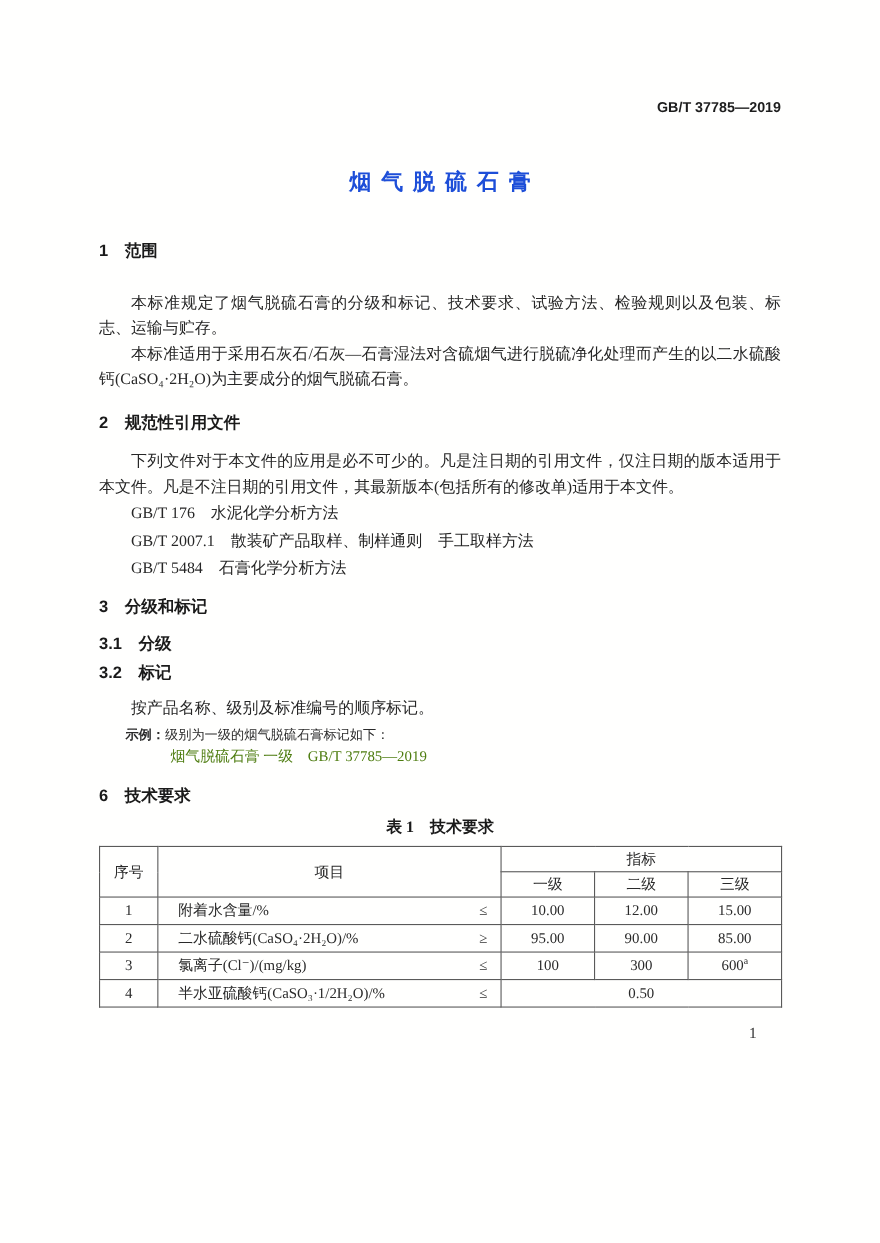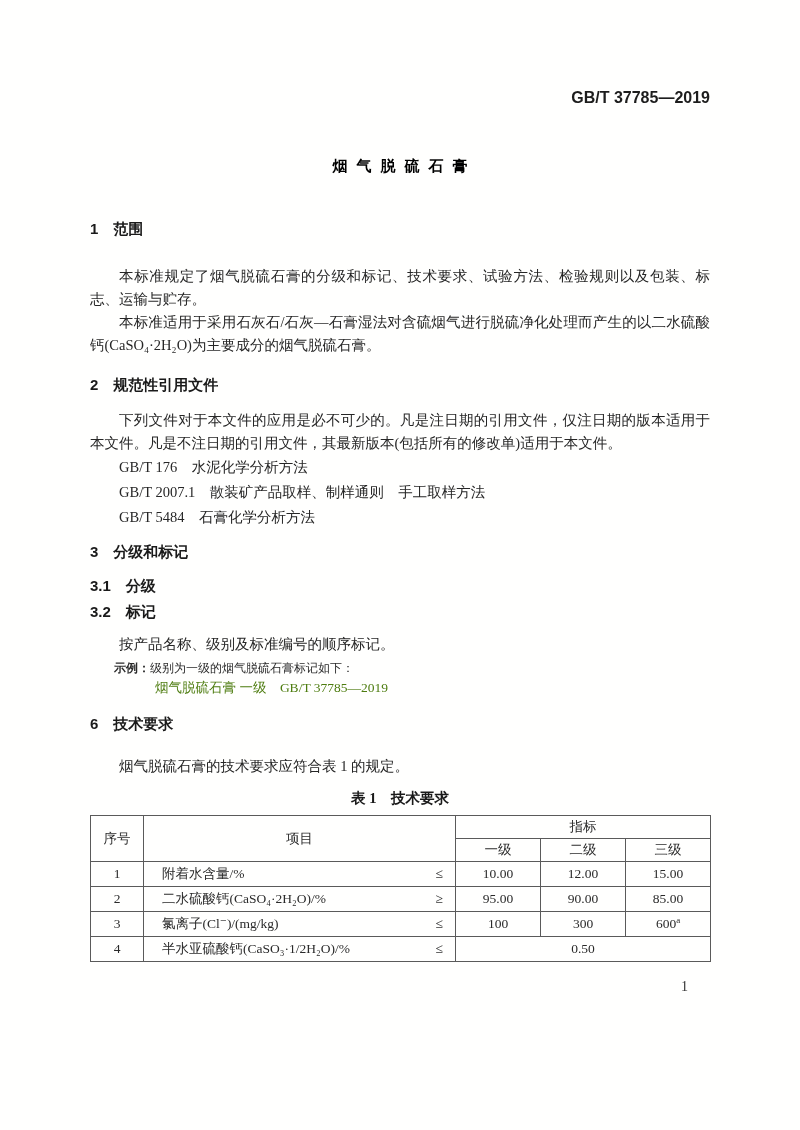--- a/index.html
+++ b/index.html
@@ -14,34 +14,34 @@
     font-family: "Liberation Serif", "DejaVu Serif", serif;
     font-size: 14.5px;
     padding: 88px 90px 0 90px;
     overflow: hidden;
   }
 
   .doc-number {
     text-align: right;
     font-family: "Liberation Sans", "DejaVu Sans", sans-serif;
     font-weight: bold;
-    font-size: 16px;
+    font-size: 13px;
     line-height: 19px;
     color: #1d1d1d;
   }
   .doc-title {
     margin-top: 46px;
     text-align: center;
     font-family: "Liberation Sans", "DejaVu Sans", sans-serif;
     font-weight: bold;
-    font-size: 15px;
+    font-size: 20px;
     line-height: 26px;
     letter-spacing: 9px;
     padding-left: 9px; 
-    color: #000000;
+    color: #1d4ed8;
   }
   .sec-heading {
     font-family: "Liberation Sans", "DejaVu Sans", sans-serif;
     font-weight: bold;
     font-size: 15px;
     line-height: 16px;
     color: #1a1a1a;
   }
   .h-s1  { margin-top: 42px; }
   .h-s2  { margin-top: 20px; }
@@ -163,21 +163,20 @@
   <div class="sec-heading h-s3">3　分级和标记</div>
   <div class="sec-heading h-s31">3.1　分级</div>
   <div class="sec-heading h-s32">3.2　标记</div>
   <p class="para mt-s32p">按产品名称、级别及标准编号的顺序标记。</p>
   <div class="example-note">
     <span class="lbl">示例：</span><span>级别为一级的烟气脱硫石膏标记如下：</span>
   </div>
   <div class="example-value">烟气脱硫石膏 一级　GB/T 37785—2019</div>
 
   <div class="sec-heading h-s4">6　技术要求</div>
-  <p class="para mt-s4p">烟气脱硫石膏的技术要求应符合表 1 的规定。</p>
 
   <div class="table-caption">表 1　技术要求</div>
 
   <table class="tech">
     <colgroup>
       <col class="col-no">
         <col class="col-item">
         <col class="col-grade">
         <col class="col-grade">
         <col class="col-grade">

